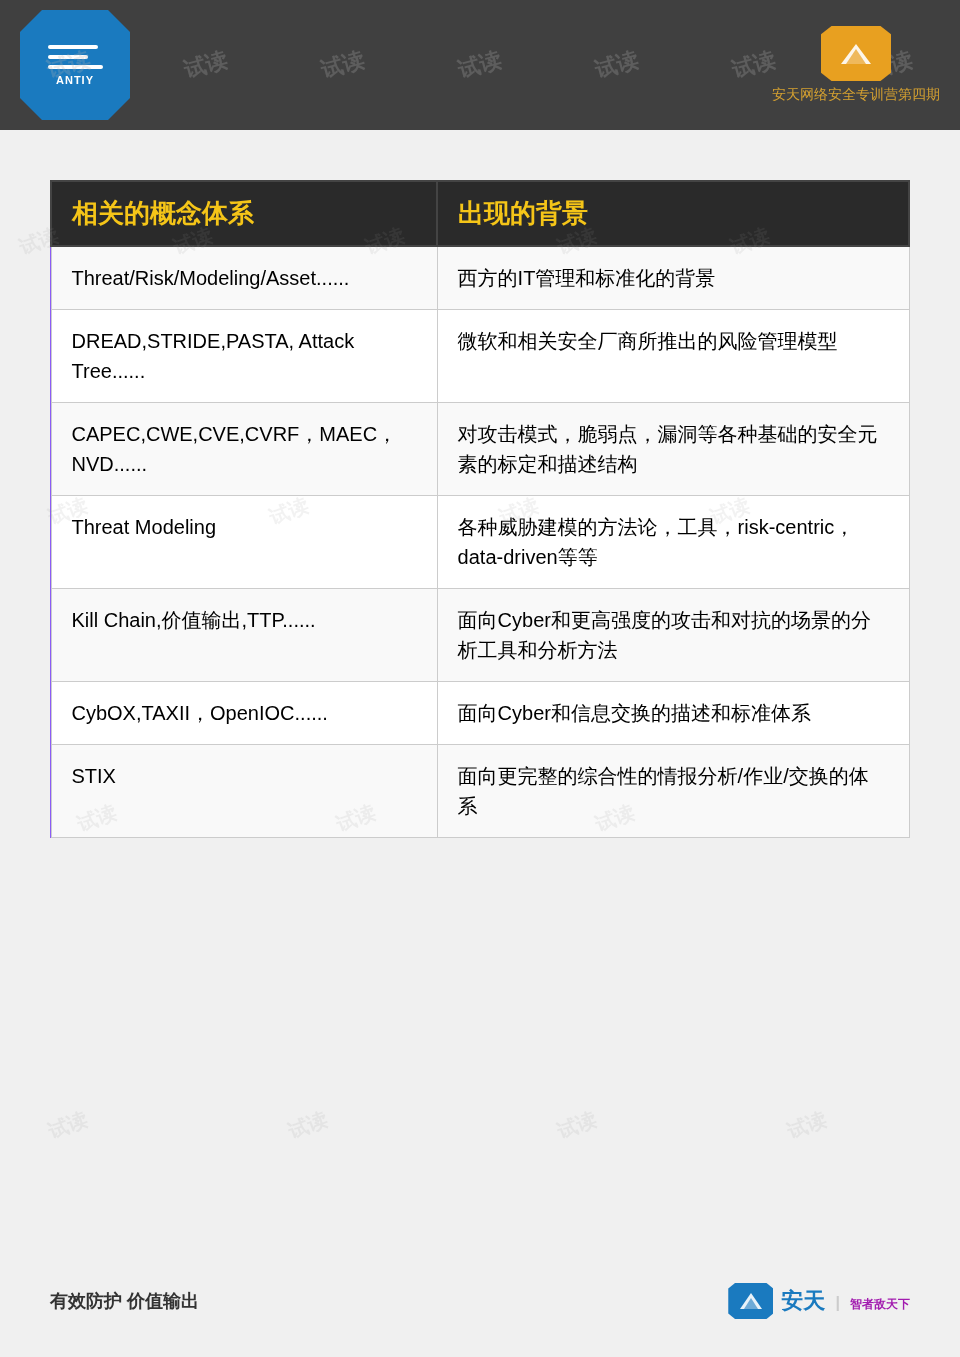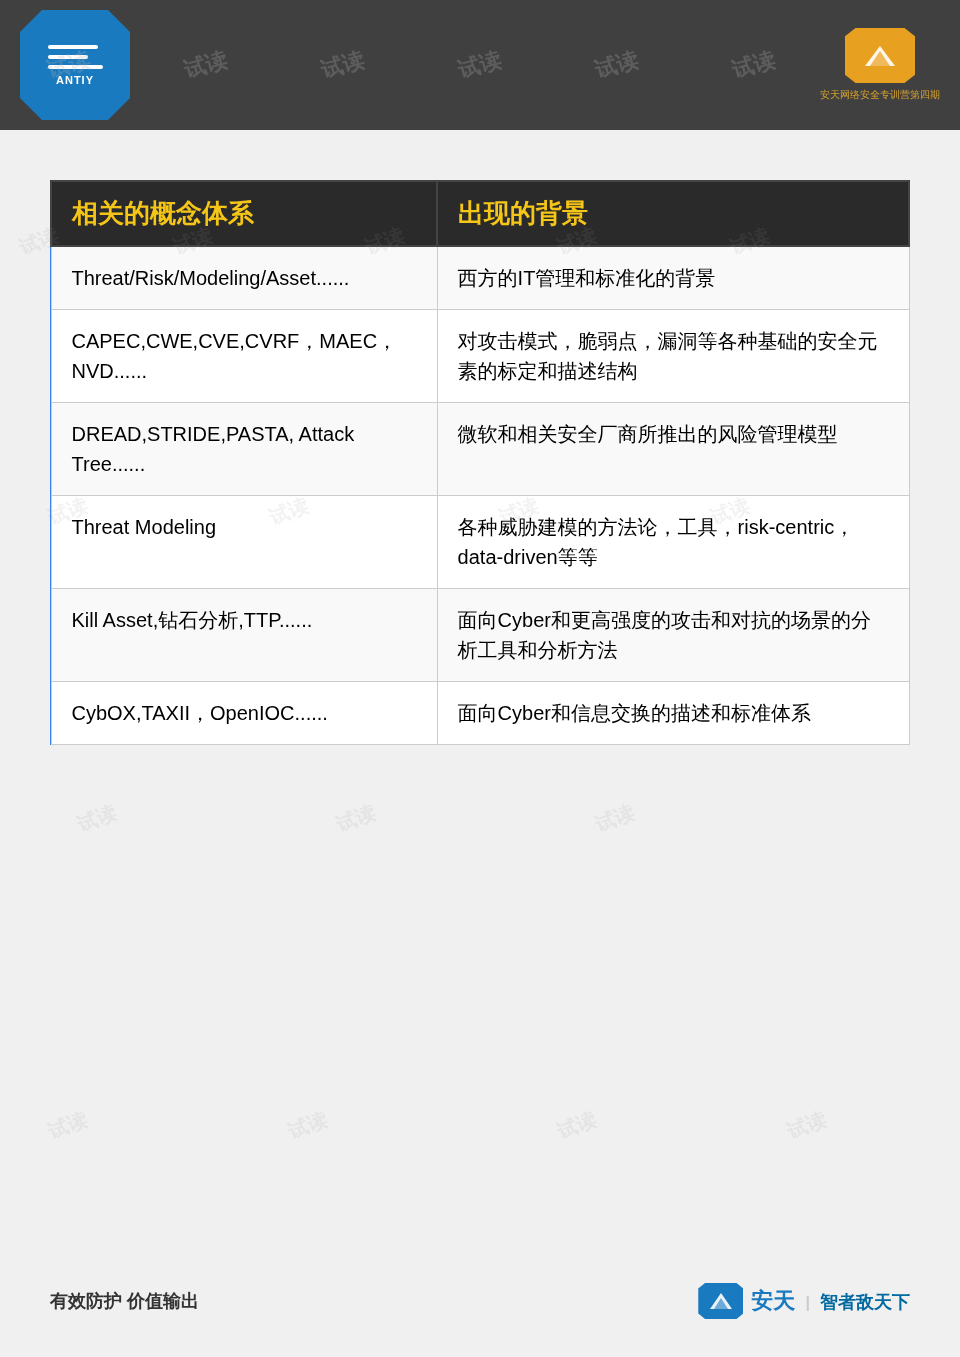--- a/index.html
+++ b/index.html
@@ -88,21 +88,21 @@
       height: 55px;
       background: #e8a020;
       clip-path: polygon(15% 0%, 85% 0%, 100% 15%, 100% 85%, 85% 100%, 15% 100%, 0% 85%, 0% 15%);
       display: flex;
       align-items: center;
       justify-content: center;
     }
 
     .header-right-logo-text {
       color: #d4a030;
-      font-size: 10px;
+      font-size: 14px;
       margin-top: 5px;
       text-align: center;
     }
 
     
     .body-watermarks {
       position: absolute;
       top: 130px;
       left: 0; right: 0; bottom: 0;
       pointer-events: none;
@@ -120,21 +120,21 @@
 
     
     .main-content {
       padding: 50px 50px 40px 50px;
     }
 
     
     .data-table {
       width: 100%;
       border-collapse: collapse;
-      background: #3b82f6;
+      background: #8b5cf6;
     }
 
     .data-table th {
       background: #2a2a2a;
       color: #f5c518;
       font-size: 26px;
       font-weight: bold;
       padding: 14px 20px;
       text-align: left;
       border: 2px solid #444;
@@ -259,51 +259,55 @@
         <th class="col-left">相关的概念体系</th>
         <th class="col-right">出现的背景</th>
       </tr>
     </thead>
     <tbody id="table-body">
     <tr>
           <td class="col-left">Threat/Risk/Modeling/Asset......</td>
           <td class="col-right">西方的IT管理和标准化的背景</td>
         </tr>
         <tr>
+          <td class="col-left">DREAD,STRIDE,PASTA, Attack Tree......</td>
+          <td class="col-right">微软和相关安全厂商所推出的风险管理模型</td>
+        </tr>
+        <tr>
           <td class="col-left">CAPEC,CWE,CVE,CVRF，MAEC，NVD......</td>
           <td class="col-right">对攻击模式，脆弱点，漏洞等各种基础的安全元素的标定和描述结构</td>
         </tr>
         <tr>
-          <td class="col-left">DREAD,STRIDE,PASTA, Attack Tree......</td>
-          <td class="col-right">微软和相关安全厂商所推出的风险管理模型</td>
-        </tr>
-        <tr>
           <td class="col-left">Threat Modeling</td>
           <td class="col-right">各种威胁建模的方法论，工具，risk-centric，data-driven等等</td>
         </tr>
         <tr>
-          <td class="col-left">Kill Asset,钻石分析,TTP......</td>
+          <td class="col-left">Kill Chain,价值输出,TTP......</td>
           <td class="col-right">面向Cyber和更高强度的攻击和对抗的场景的分析工具和分析方法</td>
         </tr>
         <tr>
           <td class="col-left">CybOX,TAXII，OpenIOC......</td>
           <td class="col-right">面向Cyber和信息交换的描述和标准体系</td>
+        </tr>
+        <tr>
+          <td class="col-left">STIX</td>
+          <td class="col-right">面向更完整的综合性的情报分析/作业/交换的体系</td>
         </tr>
       </tbody>
   </table>
 </div>
 
 <div class="footer">
   <span class="footer-slogan">有效防护 价值输出</span>
   <div class="footer-logo">
     <div class="footer-logo-icon">
       <svg width="28" height="22" viewBox="0 0 28 22">
         <path d="M3,19 L14,3 L25,19 Z" fill="white" opacity="0.9"></path>
         <path d="M7,19 L14,8 L21,19 Z" fill="#1a7abf" opacity="0.6"></path>
       </svg>
     </div>
     <span class="footer-logo-text">
       <span style="color:#1a7abf;font-weight:bold;">安天</span>
       <span style="color:#ccc;font-size:16px;margin:0 4px;">|</span>
-      <span style="color:#0369a1;font-size:18px;">智者敌天下</span>
+      <span style="color:#a21caf;font-size:12px;">智者敌天下</span>
     </span>
   </div>
 </div>
 
 </body></html>

